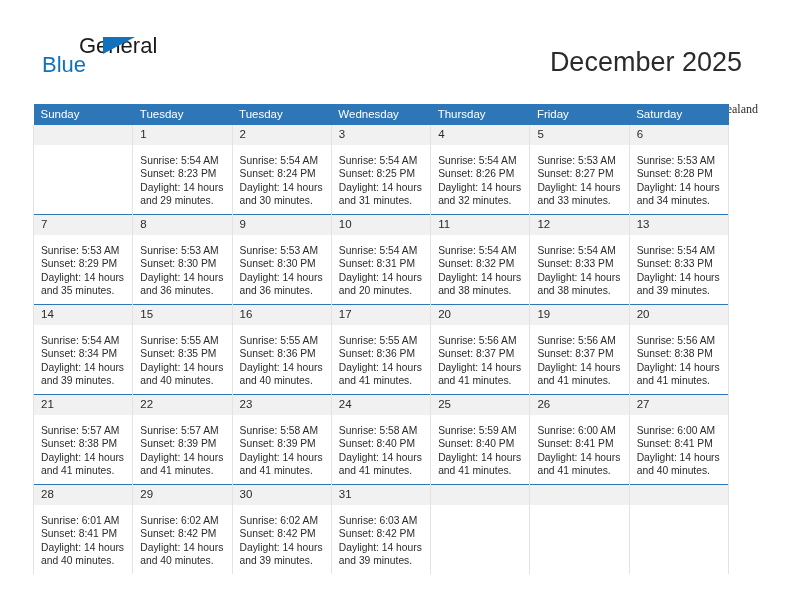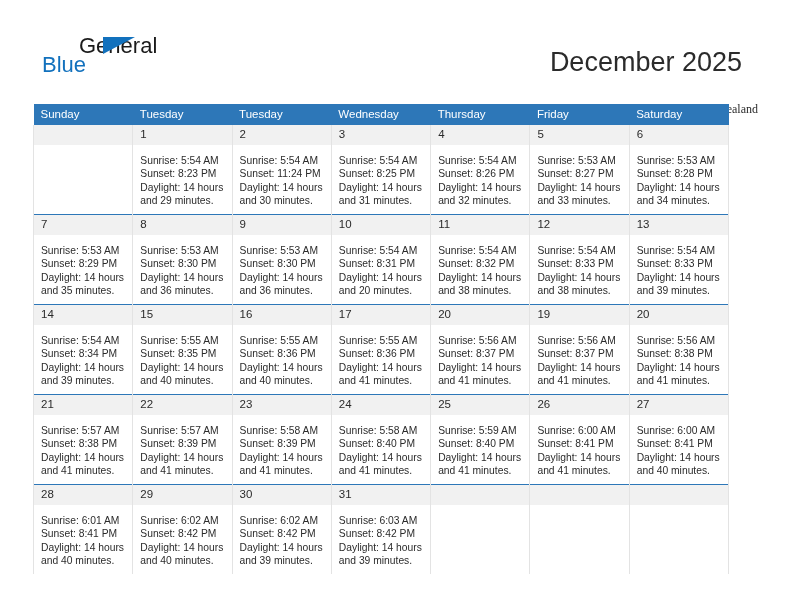--- a/index.html
+++ b/index.html
@@ -209,21 +209,21 @@
                 <div>Daylight: 14 hours</div>
                 <div>and 29 minutes.</div>
               </div>
             </div>
           </td>
           <td>
             <div class="daycell">
               <div class="daynum">2</div>
               <div class="dayinfo">
                 <div>Sunrise: 5:54 AM</div>
-                <div>Sunset: 11:24 PM</div>
+                <div>Sunset: 8:24 PM</div>
                 <div>Daylight: 14 hours</div>
                 <div>and 30 minutes.</div>
               </div>
             </div>
           </td>
           <td>
             <div class="daycell">
               <div class="daynum">3</div>
               <div class="dayinfo">
                 <div>Sunrise: 5:54 AM</div>

